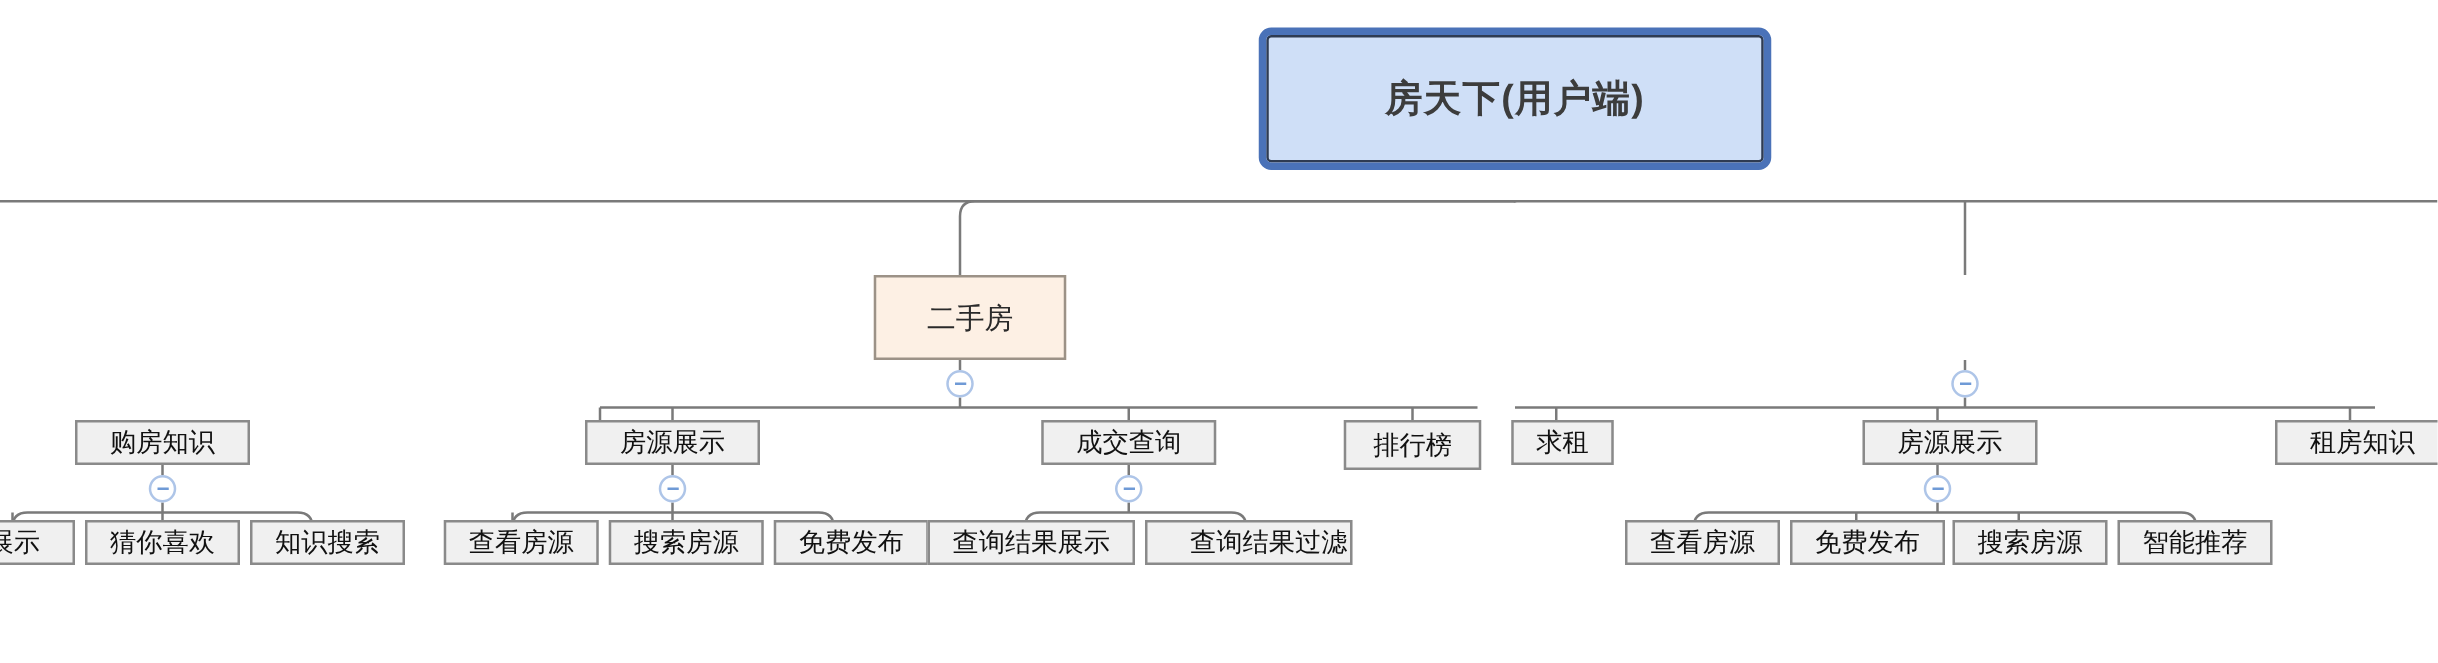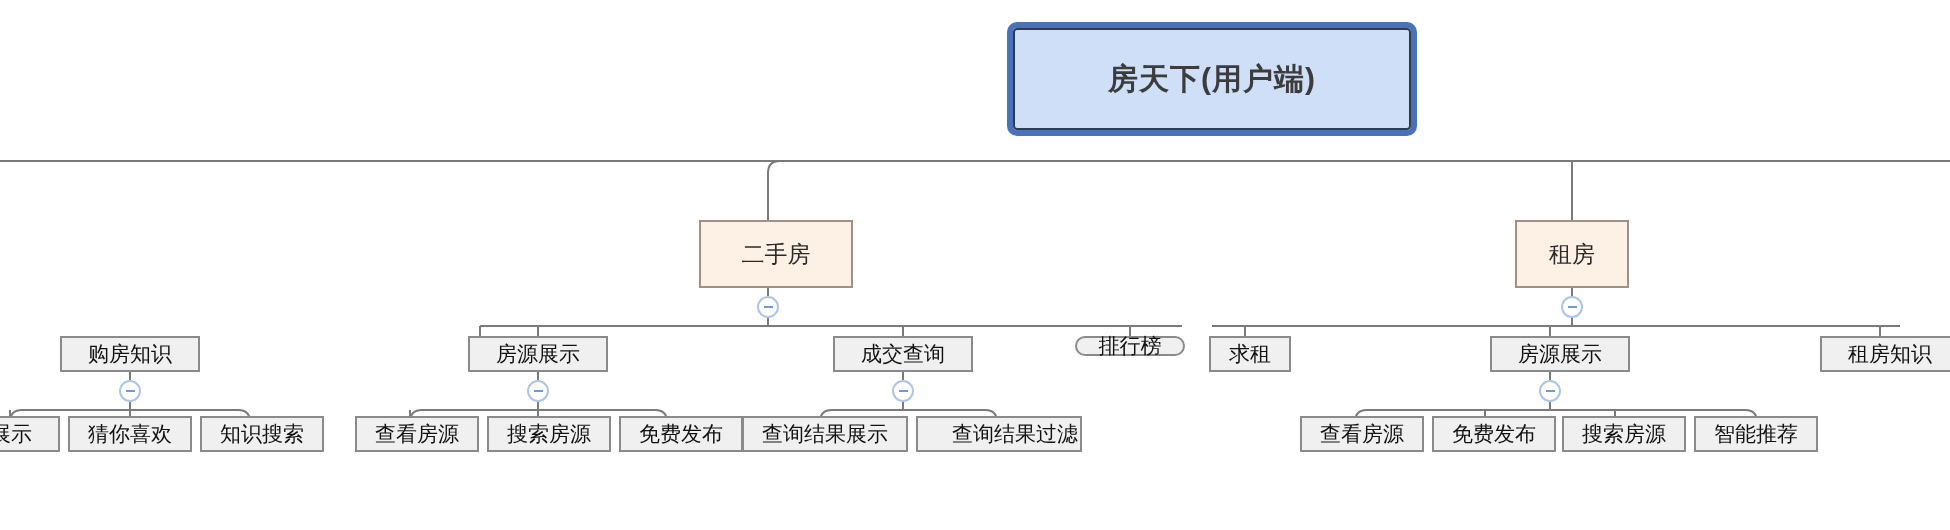--- a/index.html
+++ b/index.html
@@ -125,23 +125,20 @@
     <span>房天下(用户端)</span>
   </div>
 
   <div class="node cat" style="left:699px;top:220px;width:154px;height:68px;">
     <span>二手房</span>
   </div>
   <div class="toggle" style="left:757px;top:296px;">
     <span class="bar"></span>
   </div>
 
-  <div class="node cat" style="left:1515px;top:220px;width:114px;height:68px;">
-    <span>租房</span>
-  </div>
   <div class="toggle" style="left:1561px;top:296px;">
     <span class="bar"></span>
   </div>
 
   <div class="node plain" style="left:60px;top:336px;width:140px;height:36px;">
     <span>购房知识</span>
   </div>
   <div class="toggle" style="left:119px;top:380px;">
     <span class="bar"></span>
   </div>
@@ -153,21 +150,21 @@
     <span class="bar"></span>
   </div>
 
   <div class="node plain" style="left:833px;top:336px;width:140px;height:36px;text-align:center;">
     <span>成交查询</span>
   </div>
   <div class="toggle" style="left:892px;top:380px;">
     <span class="bar"></span>
   </div>
 
-  <div class="node plain" style="left:1075px;top:336px;width:110px;height:20px;border-radius:10px;">
+  <div class="node plain" style="left:1075px;top:336px;width:110px;height:40px;">
     <span>排行榜</span>
   </div>
 
   <div class="node plain" style="left:1209px;top:336px;width:82px;height:36px;">
     <span>求租</span>
   </div>
 
   <div class="node plain" style="left:1490px;top:336px;width:140px;height:36px;">
     <span>房源展示</span>
   </div>

